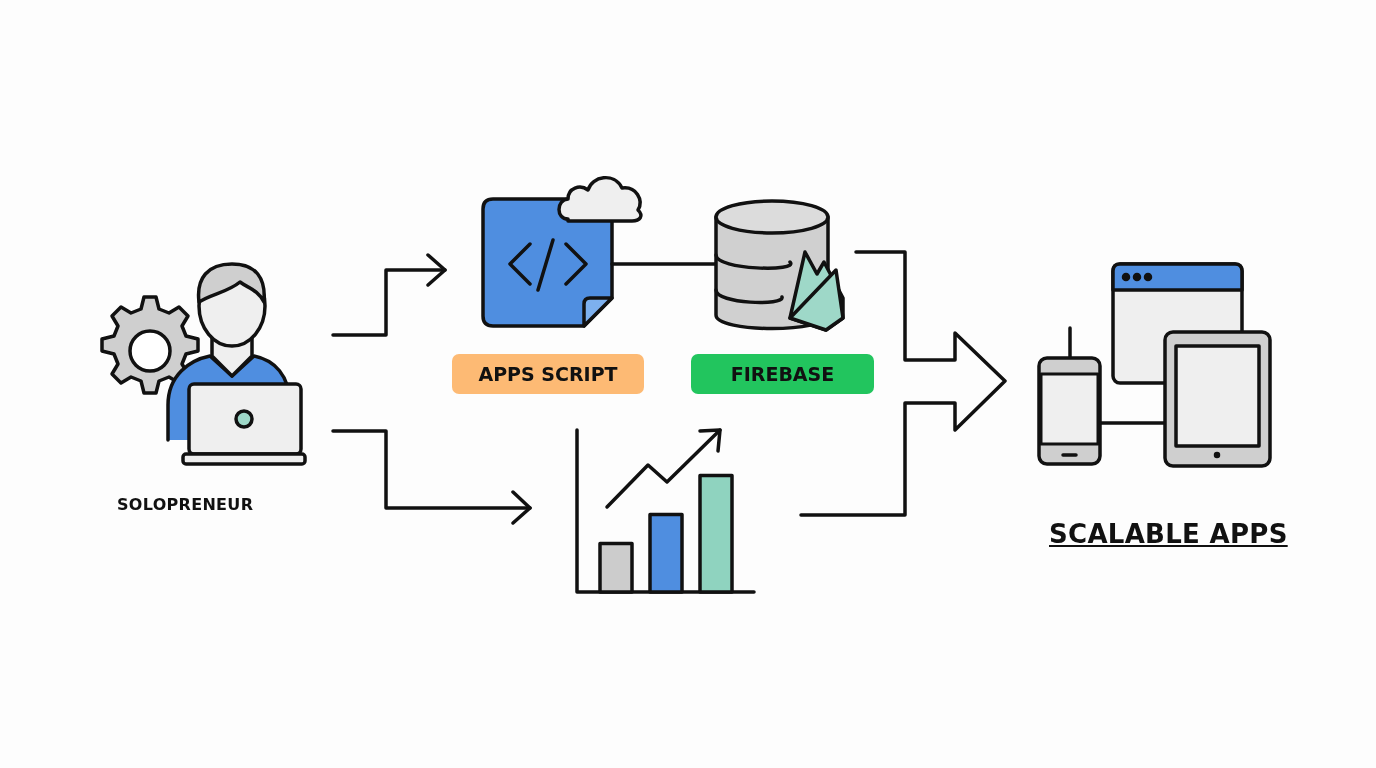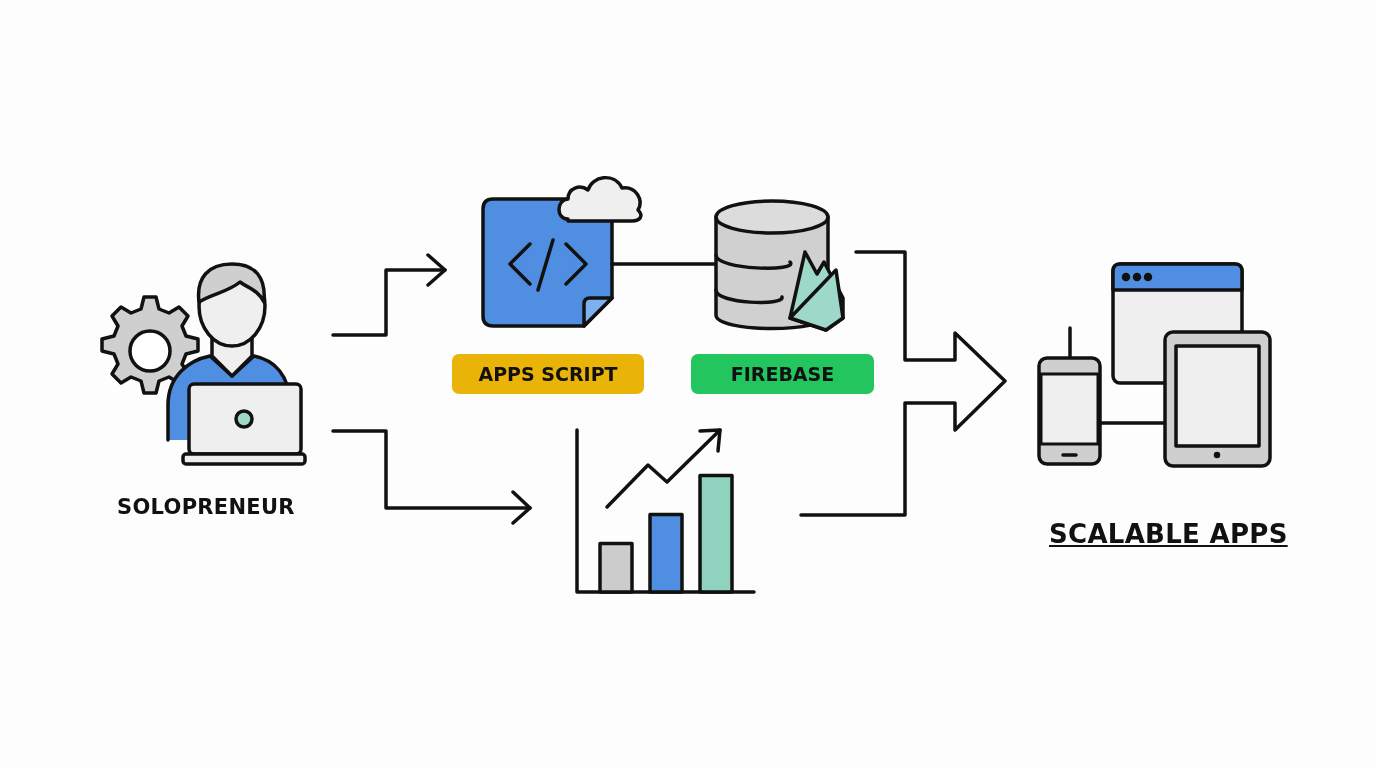--- a/index.html
+++ b/index.html
@@ -92,23 +92,23 @@
       <line x1="1063" y1="455" x2="1076" y2="455"></line>
     </g>
     <g>
       <rect x="1165" y="332" width="105" height="134" rx="8" fill="#cfcfcf"></rect>
       <rect x="1176" y="346" width="83" height="100" fill="#efefef"></rect>
       <circle cx="1217" cy="455" r="1.5" fill="#111"></circle>
     </g>
   </g>
 </svg>
 
-<div class="lbl" style="left:117px; top:495px; font-size:21px;text-align:right;">SOLOPRENEUR</div>
+<div class="lbl" style="left:117px; top:495px; font-size:16px;text-align:right;">SOLOPRENEUR</div>
 
-<div class="pill" style="left:452px; top:354px; width:192px; height:40px; background:#eab308;">
+<div class="pill" style="left:452px; top:354px; width:192px; height:40px; background:#fdba74;">
   <span>APPS SCRIPT</span>
 </div>
 
 <div class="pill" style="left:691px; top:354px; width:183px; height:40px; background:#22c55e;">
   <span>FIREBASE</span>
 </div>
 
 <div class="lbl" style="left:1049px; top:519px; font-size:26px;text-decoration:underline;">SCALABLE APPS</div>
 
 </body></html>

